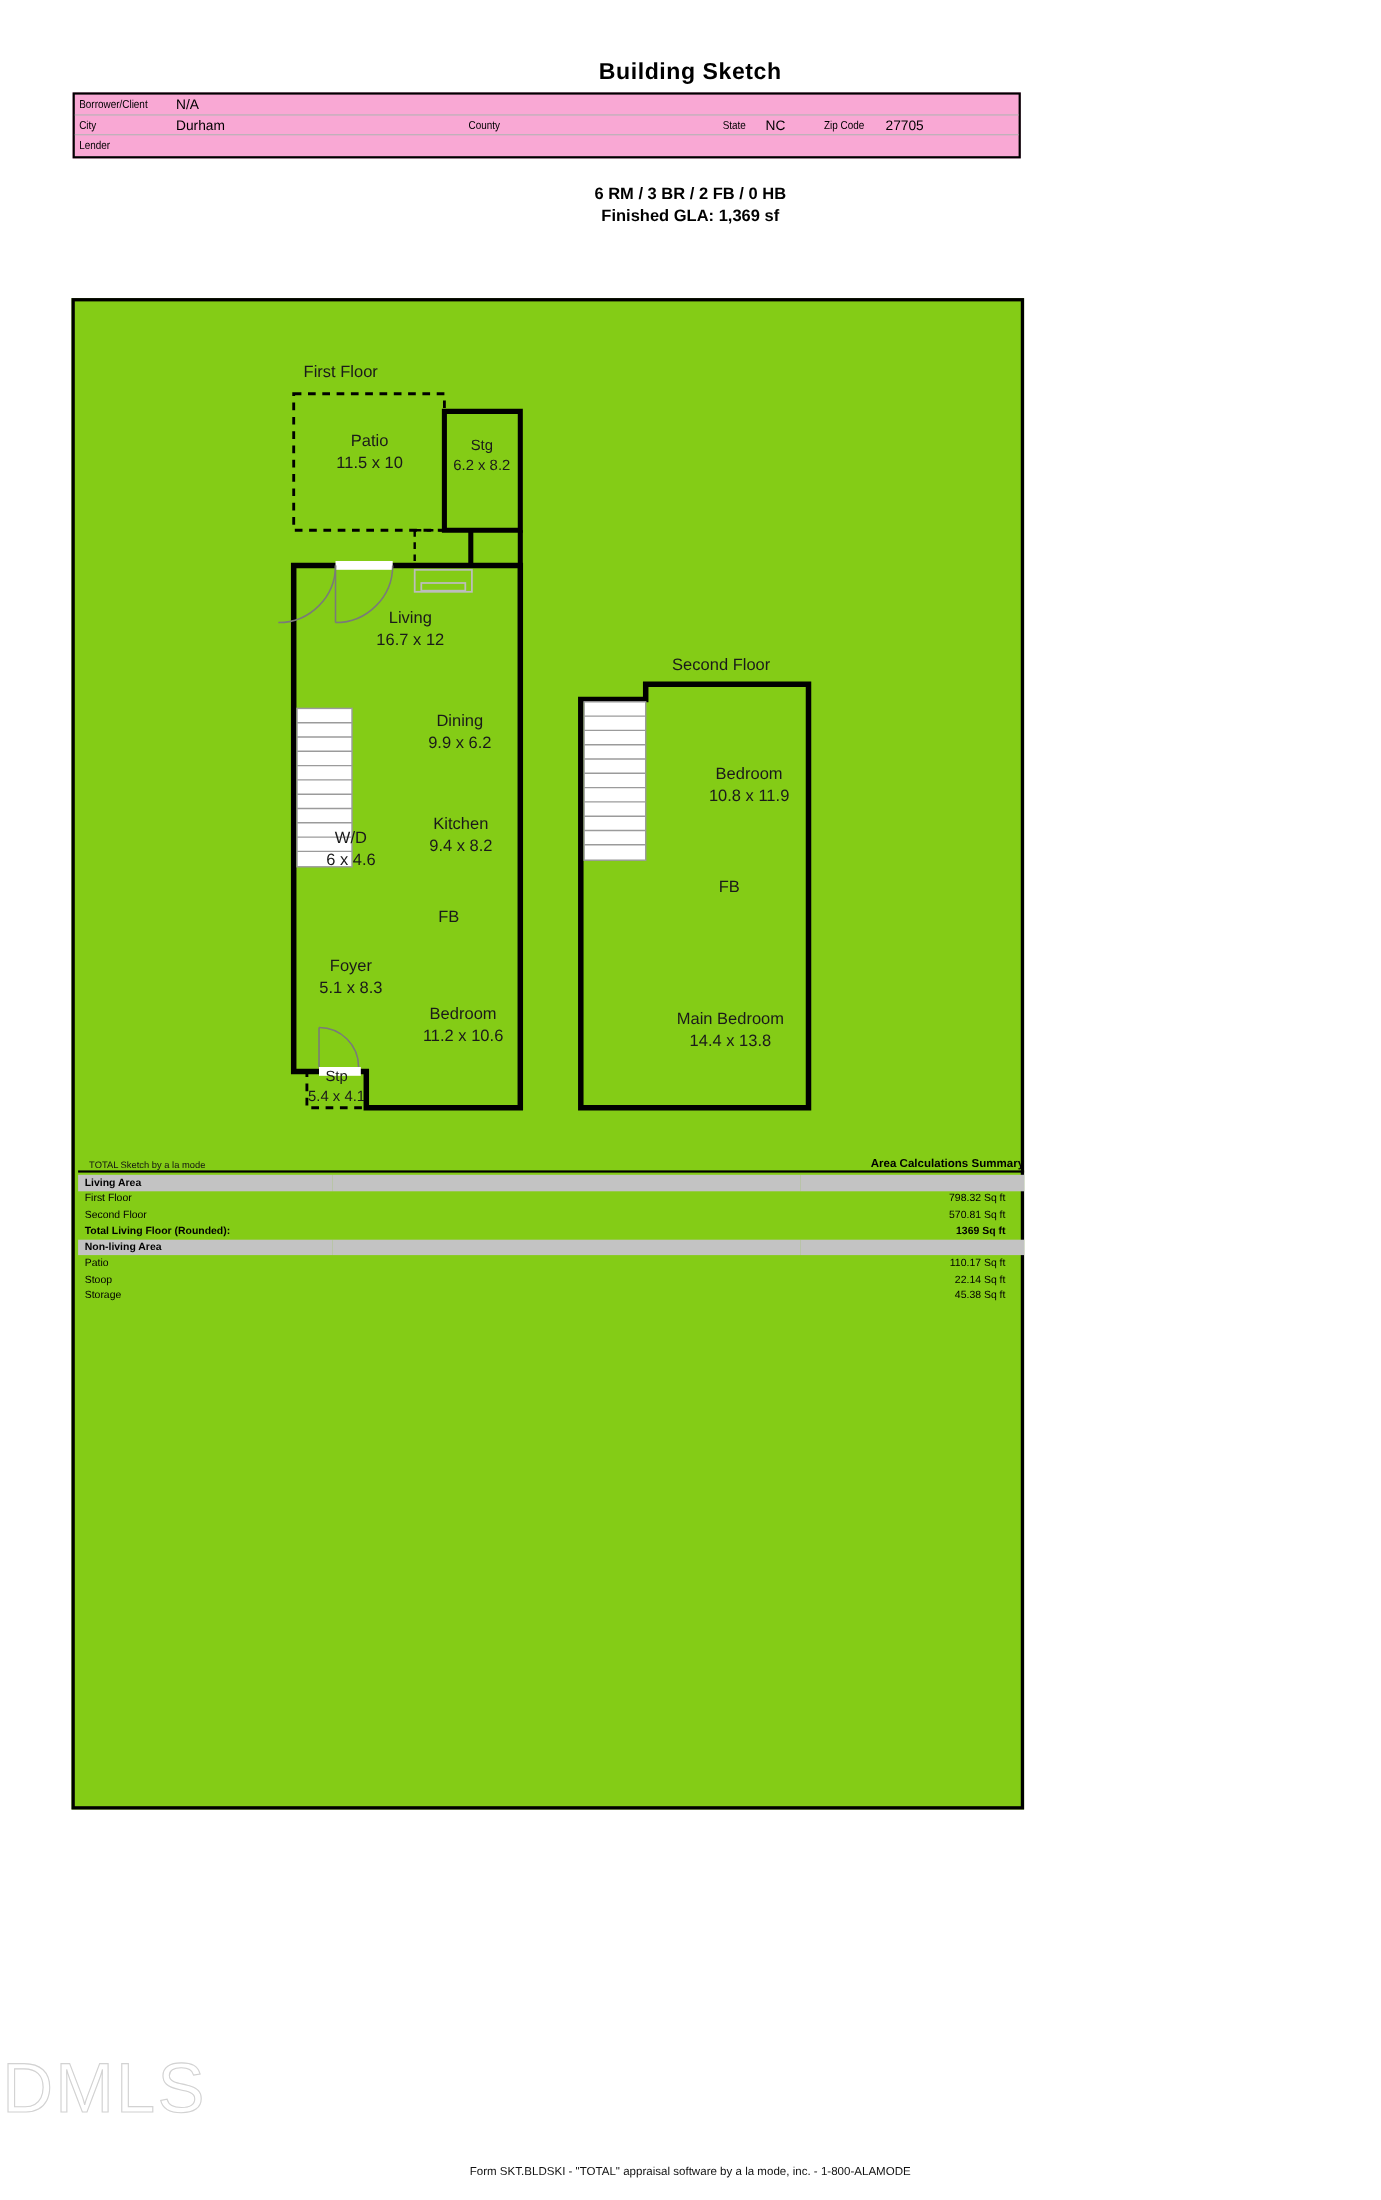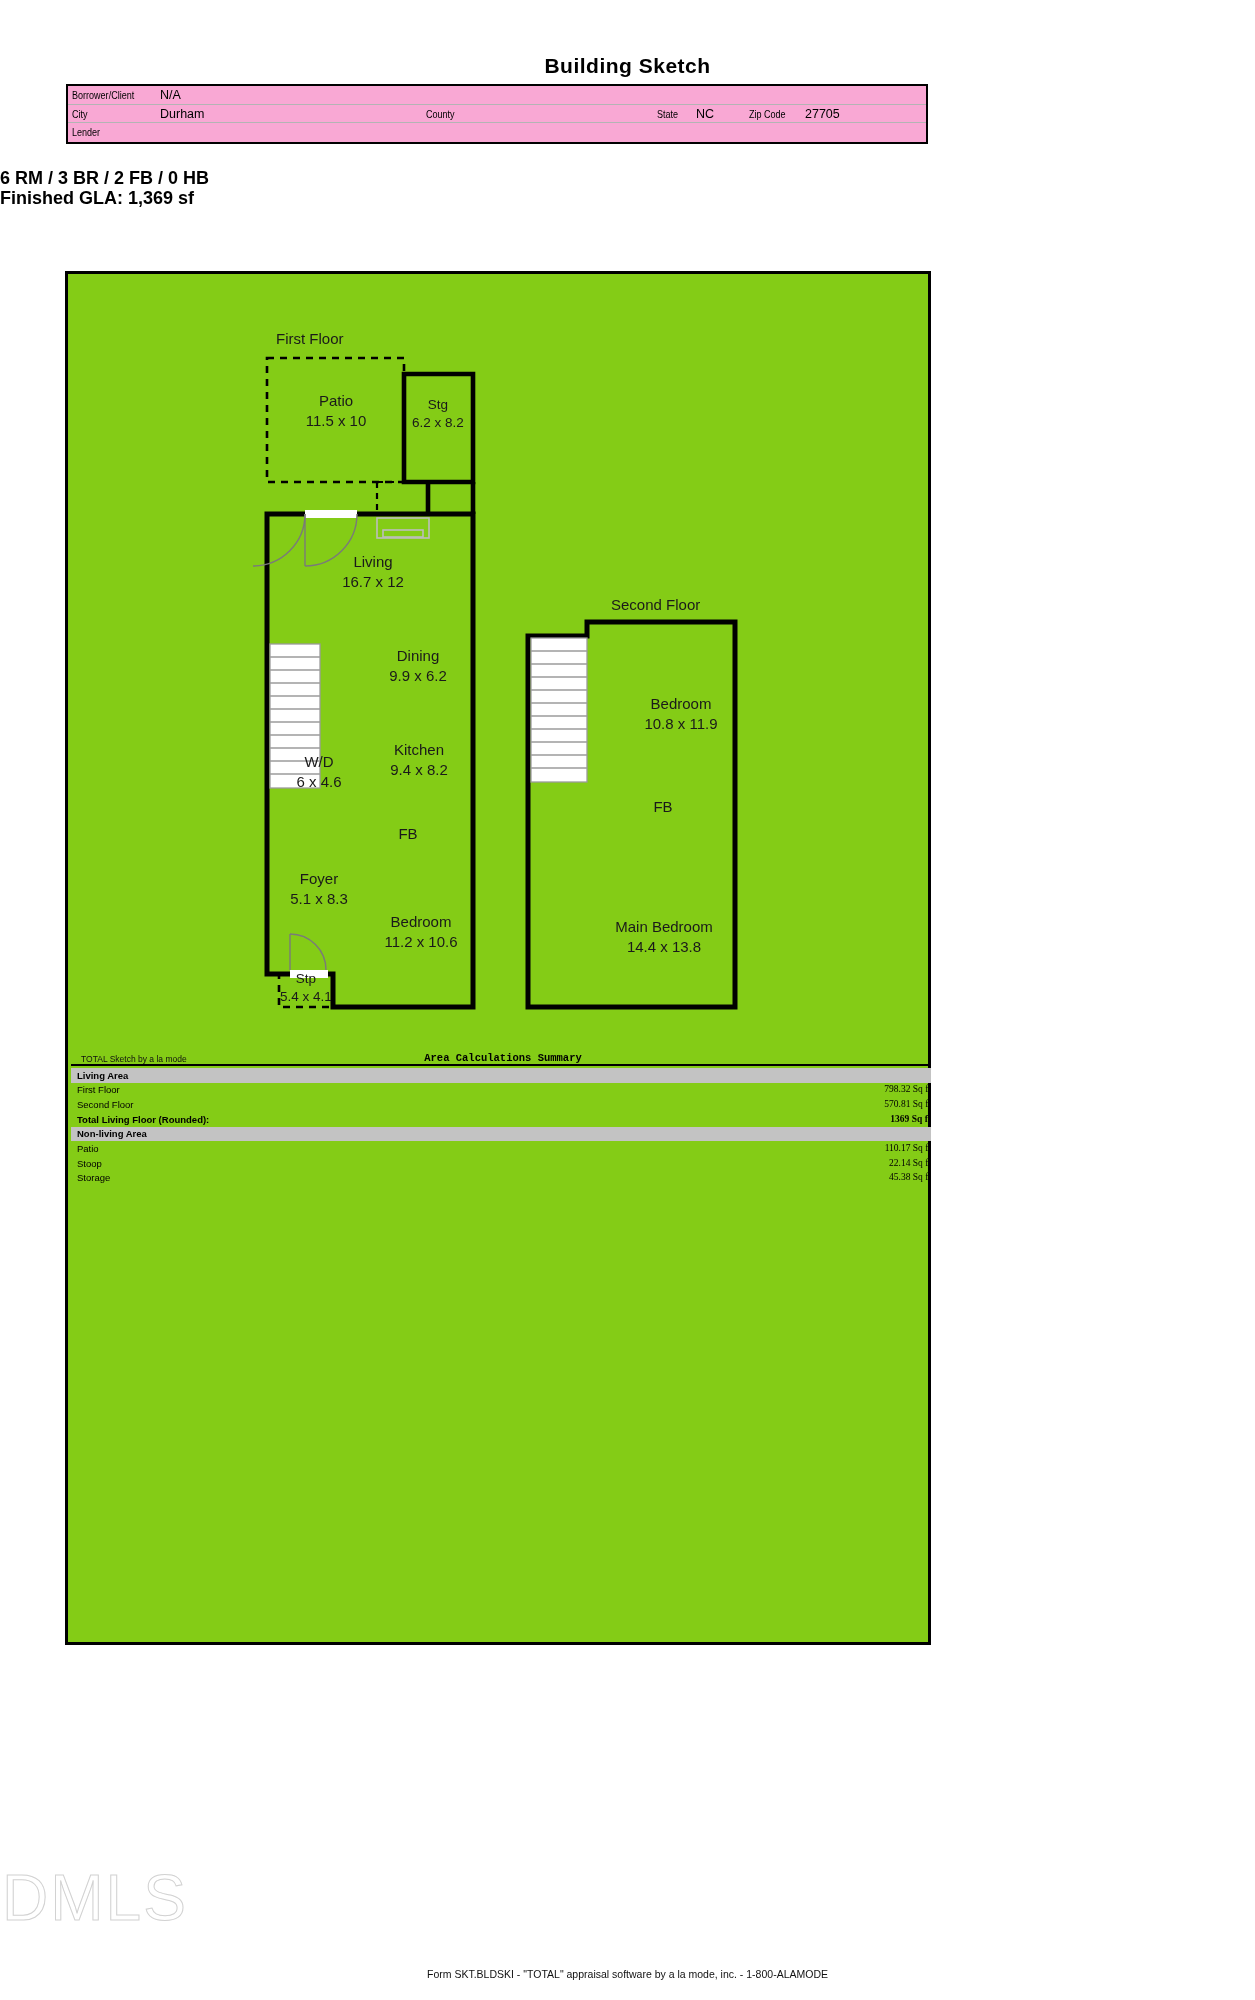--- a/index.html
+++ b/index.html
@@ -61,23 +61,23 @@
     font-family: "Liberation Sans", sans-serif;
     color: #000;
     top: 2px;
     white-space: nowrap;
   }
 
   
   .gla-line {
     position: absolute;
     left: 0; right: 0;
-    text-align: left;
+    text-align: center;
     font-weight: bold;
-    font-size: 18px;
+    font-size: 15px;
     font-family: "Liberation Sans", sans-serif;
   }
   .gla-1 { top: 168px; }
   .gla-2 { top: 188px; }
 
   
   .sketch-frame {
     position: absolute;
     left: 65px;
     top: 271px;
@@ -127,24 +127,24 @@
     top: 0px;
     font-size: 8.5px;
     font-family: "Liberation Sans", sans-serif;
     color: #111;
     white-space: nowrap;
   }
   .calc-title {
     position: absolute;
     left: 4px; right: 0;
     top: -2px;
-    text-align: center;
+    text-align: right;
     font-size: 10.5px;
     font-weight: bold;
-    font-family: Liberation Mono, monospace;
+    font-family: Liberation Sans, sans-serif;
   }
   .calc-table {
     position: absolute;
     left: 0;
     top: 14px;
     width: 860px;
     border-collapse: collapse;
     table-layout: fixed;
   }
   .calc-table td {
@@ -154,23 +154,22 @@
     line-height: 1.42;
     color: #000;
   }
   .calc-table tr.section td {
     background: #c3c3c3;
     font-weight: bold;
   }
   .calc-table tr.total td { font-weight: bold; }
   .calc-table td.val {
     text-align: right;
-    padding-right: 0;
+    padding-right: 17px;
     width: 180px;
-    font-family: Liberation Serif, serif;
   }
   .calc-table td.spacer { width: 420px; }
   .calc-sep {
     position: absolute;
     left: 0;
     top: 10px;
     width: 860px;
     height: 2px;
     background: #000;
   }

